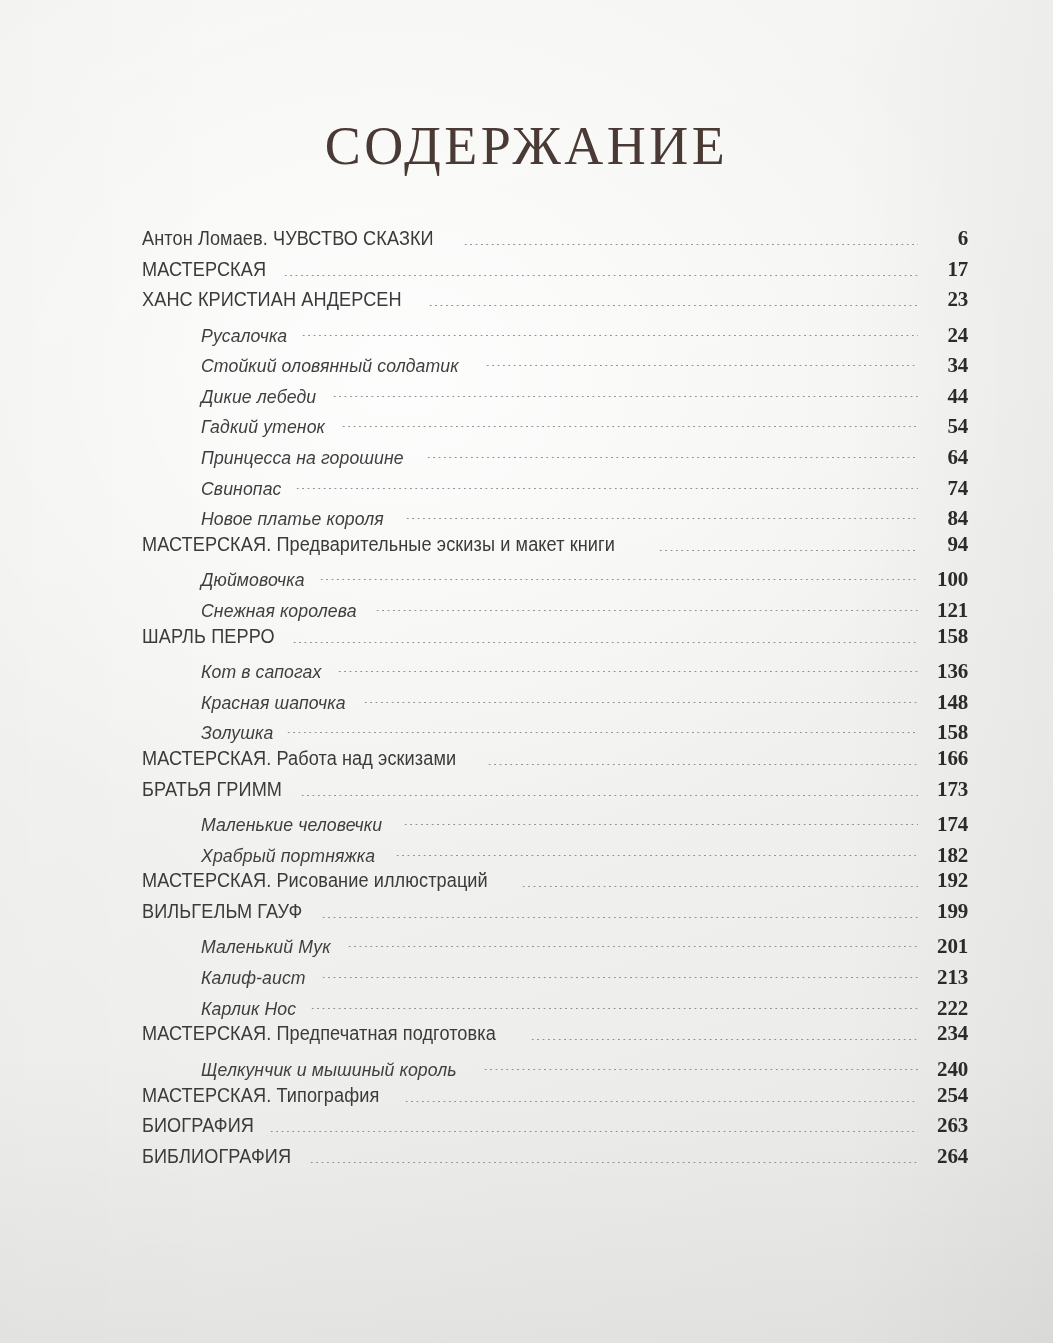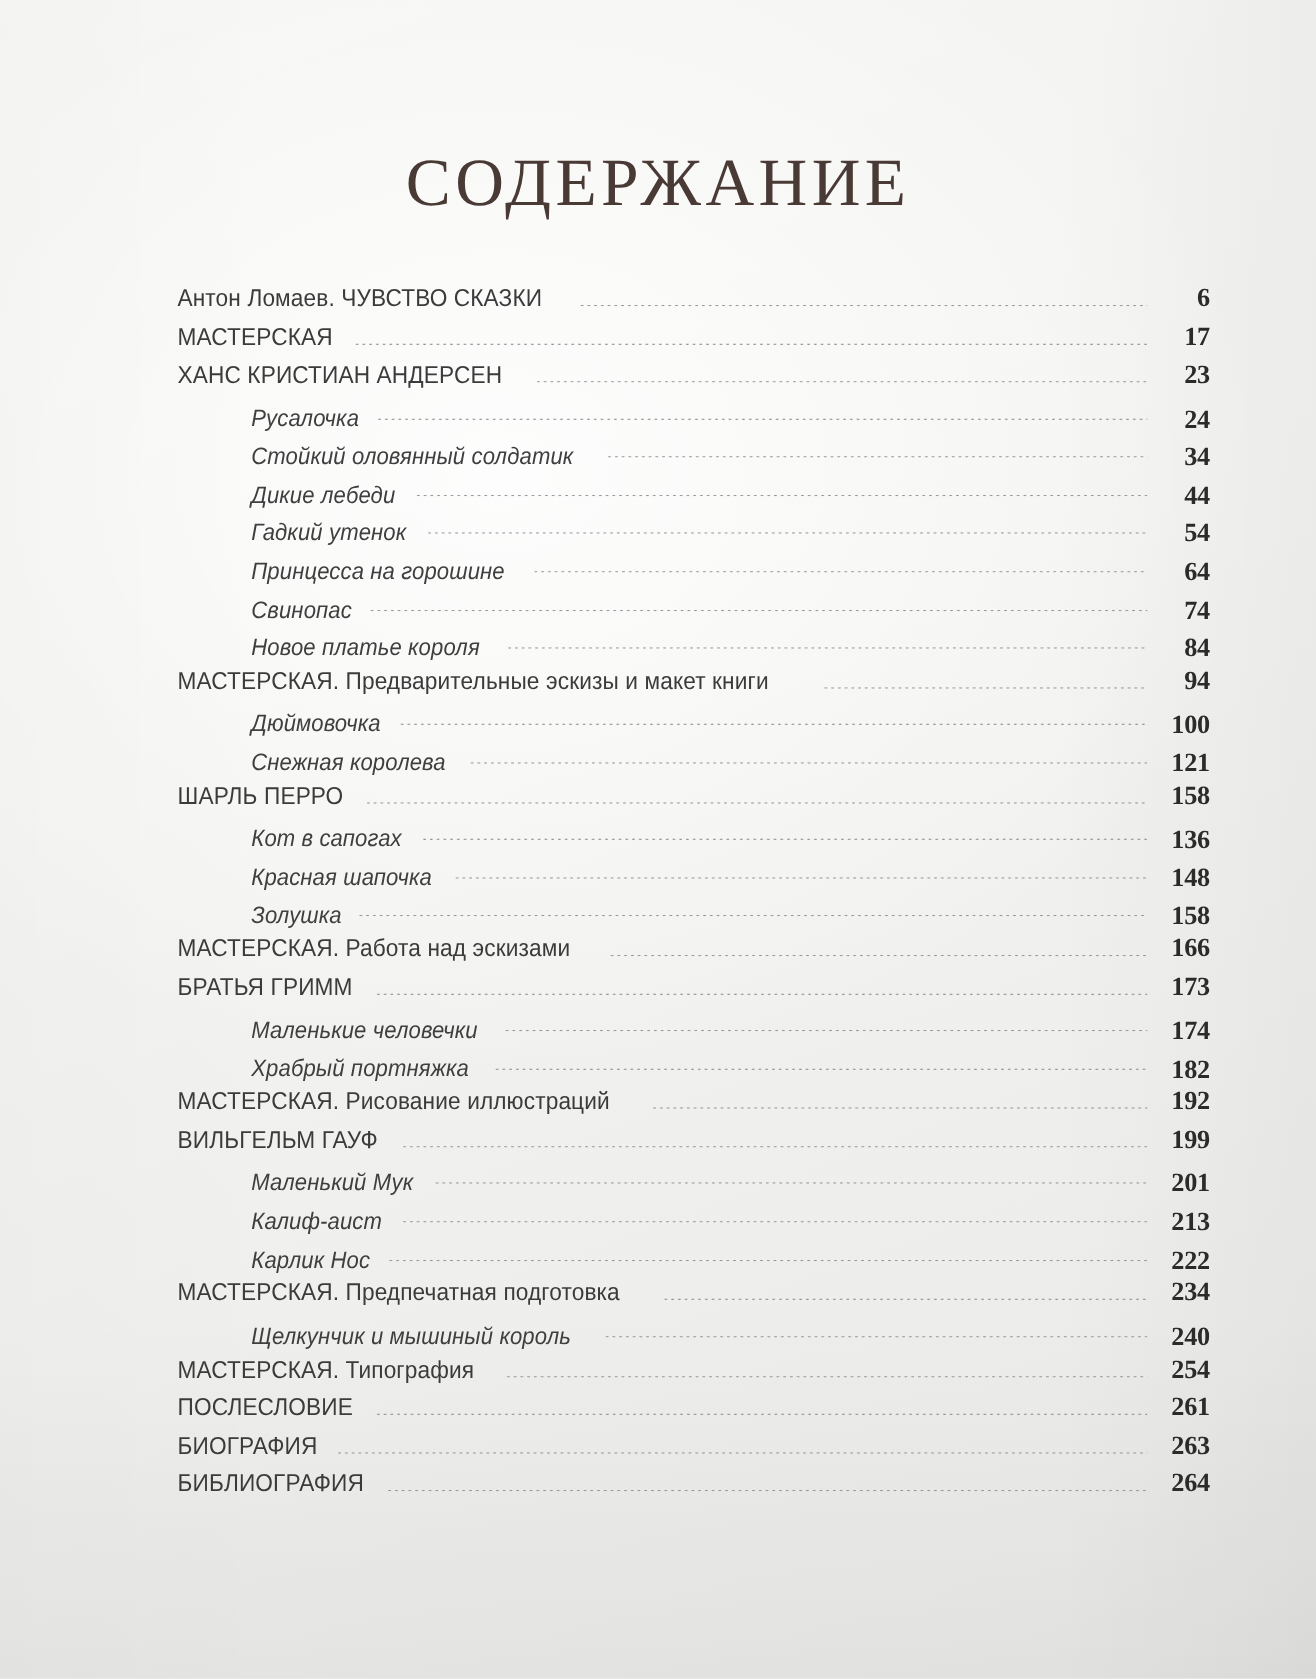--- a/index.html
+++ b/index.html
@@ -275,25 +275,20 @@
         <span class="toc-label">Щелкунчик и мышиный король</span>
         <span class="toc-dots"></span>
         <span class="toc-page">240</span>
       </div>
       <div class="toc-row level-main">
         <span class="toc-label">МАСТЕРСКАЯ. Типография</span>
         <span class="toc-dots"></span>
         <span class="toc-page">254</span>
       </div>
       <div class="toc-row level-main">
-        <span class="toc-label">ПОСЛЕСЛОВИЕ</span>
-        <span class="toc-dots"></span>
-        <span class="toc-page">261</span>
-      </div>
-      <div class="toc-row level-main">
         <span class="toc-label">БИОГРАФИЯ</span>
         <span class="toc-dots"></span>
         <span class="toc-page">263</span>
       </div>
       <div class="toc-row level-main">
         <span class="toc-label">БИБЛИОГРАФИЯ</span>
         <span class="toc-dots"></span>
         <span class="toc-page">264</span>
       </div>
     </div>

